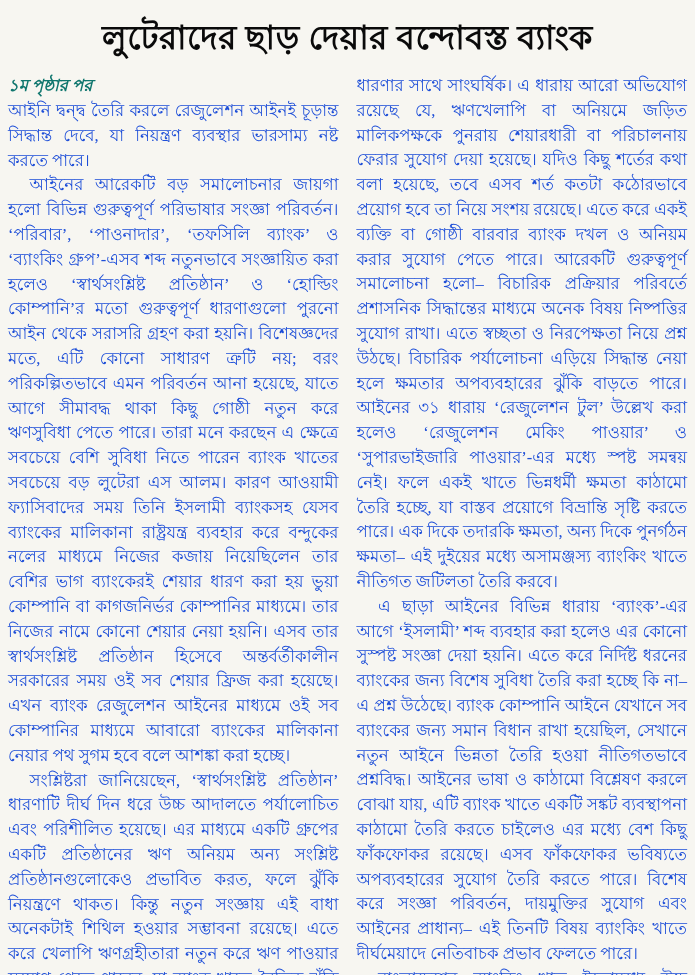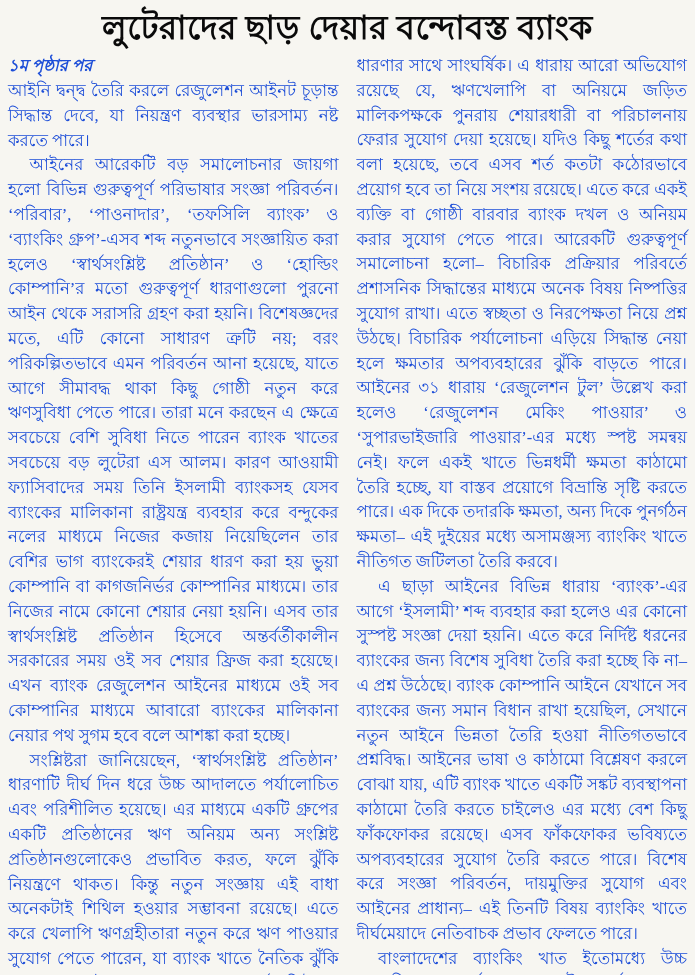--- a/index.html
+++ b/index.html
@@ -13,21 +13,21 @@
     height: 975px;
     margin: 0 auto;
     background: #f7f6f1;
     color: #141414;
     font-family: "Liberation Serif", "DejaVu Serif", serif;
     overflow: hidden;
     box-sizing: border-box;
     padding: 6px 8px 8px 8px;
   }
   .headline {
-    margin: 0;
+    margin: 10px;
     padding: 2px 0 6px 0;
     text-align: center;
     font-size: 33px;
     line-height: 40px;
     font-weight: 700;
     color: #0a0a0a;
     letter-spacing: 0.5px;
   }
   .columns {
     display: flex;
@@ -37,21 +37,21 @@
   .column {
     flex: 1 1 0;
     min-width: 0;
   }
   .continuation-label {
     font-weight: 700;
     font-style: italic;
     font-size: 16.5px;
     line-height: 24px;
     margin: 0 0 1px 0;
-    color: #1d4ed8;
+    color: #0f766e;
   }
   .para {
     margin: 0;
     font-size: 16.6px;
     line-height: 24.8px;
     text-align: justify;
     text-justify: inter-word;
     word-break: normal;
     color: #1d4ed8;
   }
@@ -63,21 +63,21 @@
 <body>
 
 <div class="page">
 
   <h1 class="headline">লুটেরাদের ছাড় দেয়ার বন্দোবস্ত ব্যাংক</h1>
 
   <div class="columns">
 
     <div class="column">
       <p class="continuation-label">১ম পৃষ্ঠার পর</p>
-      <p class="para">আইনি দ্বন্দ্ব তৈরি করলে রেজুলেশন আইনট চূড়ান্ত সিদ্ধান্ত দেবে, যা নিয়ন্ত্রণ ব্যবস্থার ভারসাম্য নষ্ট করতে পারে।</p>
+      <p class="para">আইনি দ্বন্দ্ব তৈরি করলে রেজুলেশন আইনই চূড়ান্ত সিদ্ধান্ত দেবে, যা নিয়ন্ত্রণ ব্যবস্থার ভারসাম্য নষ্ট করতে পারে।</p>
       <p class="para indent">আইনের আরেকটি বড় সমালোচনার জায়গা হলো বিভিন্ন গুরুত্বপূর্ণ পরিভাষার সংজ্ঞা পরিবর্তন। ‘পরিবার’, ‘পাওনাদার’, ‘তফসিলি ব্যাংক’ ও ‘ব্যাংকিং গ্রুপ’-এসব শব্দ নতুনভাবে সংজ্ঞায়িত করা হলেও ‘স্বার্থসংশ্লিষ্ট প্রতিষ্ঠান’ ও ‘হোল্ডিং কোম্পানি’র মতো গুরুত্বপূর্ণ ধারণাগুলো পুরনো আইন থেকে সরাসরি গ্রহণ করা হয়নি। বিশেষজ্ঞদের মতে, এটি কোনো সাধারণ ত্রুটি নয়; বরং পরিকল্পিতভাবে এমন পরিবর্তন আনা হয়েছে, যাতে আগে সীমাবদ্ধ থাকা কিছু গোষ্ঠী নতুন করে ঋণসুবিধা পেতে পারে। তারা মনে করছেন এ ক্ষেত্রে সবচেয়ে বেশি সুবিধা নিতে পারেন ব্যাংক খাতের সবচেয়ে বড় লুটেরা এস আলম। কারণ আওয়ামী ফ্যাসিবাদের সময় তিনি ইসলামী ব্যাংকসহ যেসব ব্যাংকের মালিকানা রাষ্ট্রযন্ত্র ব্যবহার করে বন্দুকের নলের মাধ্যমে নিজের কজায় নিয়েছিলেন তার বেশির ভাগ ব্যাংকেরই শেয়ার ধারণ করা হয় ভুয়া কোম্পানি বা কাগজনির্ভর কোম্পানির মাধ্যমে। তার নিজের নামে কোনো শেয়ার নেয়া হয়নি। এসব তার স্বার্থসংশ্লিষ্ট প্রতিষ্ঠান হিসেবে অন্তর্বর্তীকালীন সরকারের সময় ওই সব শেয়ার ফ্রিজ করা হয়েছে। এখন ব্যাংক রেজুলেশন আইনের মাধ্যমে ওই সব কোম্পানির মাধ্যমে আবারো ব্যাংকের মালিকানা নেয়ার পথ সুগম হবে বলে আশঙ্কা করা হচ্ছে।</p>
       <p class="para indent">সংশ্লিষ্টরা জানিয়েছেন, ‘স্বার্থসংশ্লিষ্ট প্রতিষ্ঠান’ ধারণাটি দীর্ঘ দিন ধরে উচ্চ আদালতে পর্যালোচিত এবং পরিশীলিত হয়েছে। এর মাধ্যমে একটি গ্রুপের একটি প্রতিষ্ঠানের ঋণ অনিয়ম অন্য সংশ্লিষ্ট প্রতিষ্ঠানগুলোকেও প্রভাবিত করত, ফলে ঝুঁকি নিয়ন্ত্রণে থাকত। কিন্তু নতুন সংজ্ঞায় এই বাধা অনেকটাই শিথিল হওয়ার সম্ভাবনা রয়েছে। এতে করে খেলাপি ঋণগ্রহীতারা নতুন করে ঋণ পাওয়ার সুযোগ পেতে পারেন, যা ব্যাংক খাতে নৈতিক ঝুঁকি বাড়াবে। আইনের ৫(গ) ধারায় স্বার্থসংশ্লিষ্টতার বিষয়টি উল্লেখ থাকলেও নতুন সংজ্ঞার কারণে এর কার্যকারিতা কমে যেতে পারে। অর্থাৎ একটি গ্রুপের একটি প্রতিষ্ঠান ঋণখেলাপি হলেও অন্য প্রতিষ্ঠানগুলো সহজেই ঋণ পেতে পারে। এতে ব্যাংকগুলোর ঝুঁকি ব্যবস্থাপনা দুর্বল হয়ে পড়বে এবং খেলাপি ঋণের পরিমাণ আরো বাড়ার আশঙ্কা রয়েছে।</p>
 
     </div>
 
     <div class="column">
       <p class="para">ধারণার সাথে সাংঘর্ষিক। এ ধারায় আরো অভিযোগ রয়েছে যে, ঋণখেলাপি বা অনিয়মে জড়িত মালিকপক্ষকে পুনরায় শেয়ারধারী বা পরিচালনায় ফেরার সুযোগ দেয়া হয়েছে। যদিও কিছু শর্তের কথা বলা হয়েছে, তবে এসব শর্ত কতটা কঠোরভাবে প্রয়োগ হবে তা নিয়ে সংশয় রয়েছে। এতে করে একই ব্যক্তি বা গোষ্ঠী বারবার ব্যাংক দখল ও অনিয়ম করার সুযোগ পেতে পারে। আরেকটি গুরুত্বপূর্ণ সমালোচনা হলো– বিচারিক প্রক্রিয়ার পরিবর্তে প্রশাসনিক সিদ্ধান্তের মাধ্যমে অনেক বিষয় নিষ্পত্তির সুযোগ রাখা। এতে স্বচ্ছতা ও নিরপেক্ষতা নিয়ে প্রশ্ন উঠছে। বিচারিক পর্যালোচনা এড়িয়ে সিদ্ধান্ত নেয়া হলে ক্ষমতার অপব্যবহারের ঝুঁকি বাড়তে পারে। আইনের ৩১ ধারায় ‘রেজুলেশন টুল’ উল্লেখ করা হলেও ‘রেজুলেশন মেকিং পাওয়ার’ ও ‘সুপারভাইজারি পাওয়ার’-এর মধ্যে স্পষ্ট সমন্বয় নেই। ফলে একই খাতে ভিন্নধর্মী ক্ষমতা কাঠামো তৈরি হচ্ছে, যা বাস্তব প্রয়োগে বিভ্রান্তি সৃষ্টি করতে পারে। এক দিকে তদারকি ক্ষমতা, অন্য দিকে পুনর্গঠন ক্ষমতা– এই দুইয়ের মধ্যে অসামঞ্জস্য ব্যাংকিং খাতে নীতিগত জটিলতা তৈরি করবে।</p>
       <p class="para indent">এ ছাড়া আইনের বিভিন্ন ধারায় ‘ব্যাংক’-এর আগে ‘ইসলামী’ শব্দ ব্যবহার করা হলেও এর কোনো সুস্পষ্ট সংজ্ঞা দেয়া হয়নি। এতে করে নির্দিষ্ট ধরনের ব্যাংকের জন্য বিশেষ সুবিধা তৈরি করা হচ্ছে কি না– এ প্রশ্ন উঠেছে। ব্যাংক কোম্পানি আইনে যেখানে সব ব্যাংকের জন্য সমান বিধান রাখা হয়েছিল, সেখানে নতুন আইনে ভিন্নতা তৈরি হওয়া নীতিগতভাবে প্রশ্নবিদ্ধ। আইনের ভাষা ও কাঠামো বিশ্লেষণ করলে বোঝা যায়, এটি ব্যাংক খাতে একটি সঙ্কট ব্যবস্থাপনা কাঠামো তৈরি করতে চাইলেও এর মধ্যে বেশ কিছু ফাঁকফোকর রয়েছে। এসব ফাঁকফোকর ভবিষ্যতে অপব্যবহারের সুযোগ তৈরি করতে পারে। বিশেষ করে সংজ্ঞা পরিবর্তন, দায়মুক্তির সুযোগ এবং আইনের প্রাধান্য– এই তিনটি বিষয় ব্যাংকিং খাতে দীর্ঘমেয়াদে নেতিবাচক প্রভাব ফেলতে পারে।</p>
       <p class="para indent">বাংলাদেশের ব্যাংকিং খাত ইতোমধ্যে উচ্চ খেলাপি ঋণ, দুর্বল করপোরেট গভর্ন্যান্স এবং স্বচ্ছতার ঘাটতির মতো সমস্যায় জর্জরিত। এই বাস্তবতায় নতুন কোনো আইন প্রণয়নের ক্ষেত্রে আরো সতর্কতা প্রয়োজন ছিল; কিন্তু বর্তমান রেজুলেশন আইনের কিছু ধারা সেই প্রত্যাশা পূরণ করতে ব্যর্থ হয়েছে বলে মনে করছেন বিশ্লেষকরা। সবমিলিয়ে ব্যাংক রেজুলেশন আইনটি একটি গুরুত্বপূর্ণ উদ্যোগ হলেও এর বর্তমান কাঠামোতে গুরুতর সংশোধনের প্রয়োজন রয়েছে। বিশেষজ্ঞরা বলছেন, দায়মুক্তির সুযোগ কমিয়ে জবাবদিহিতা নিশ্চিত করা, সংজ্ঞাগত অস্পষ্টতা দূর করা এবং বিদ্যমান আইনের সাথে সামঞ্জস্য আনা জরুরি। অন্যথায় এই আইন ব্যাংক খাতে শৃঙ্খলা ফিরিয়ে আনার পরিবর্তে আরো অনিশ্চয়তা, ঝুঁকি ও অবিশ্বাস তৈরি করতে পারে।</p>
     </div>

